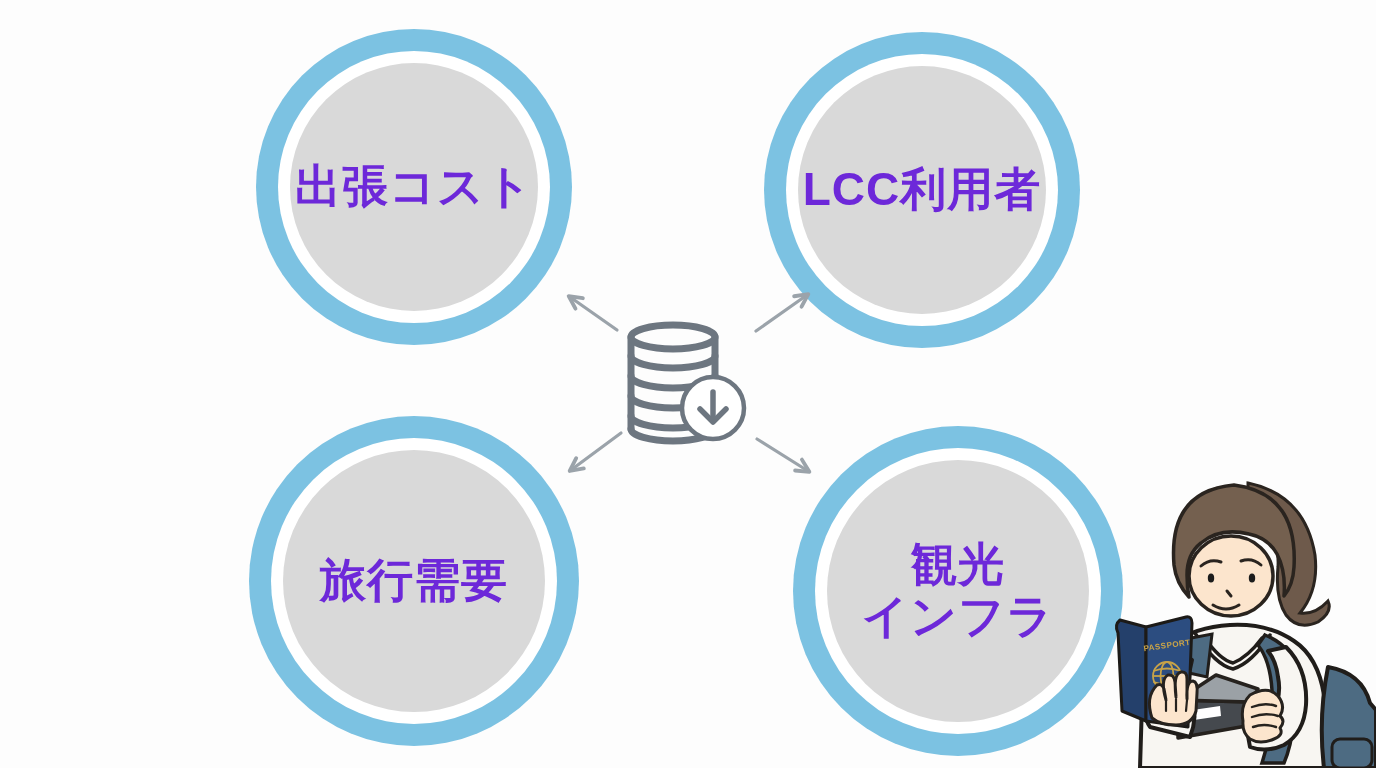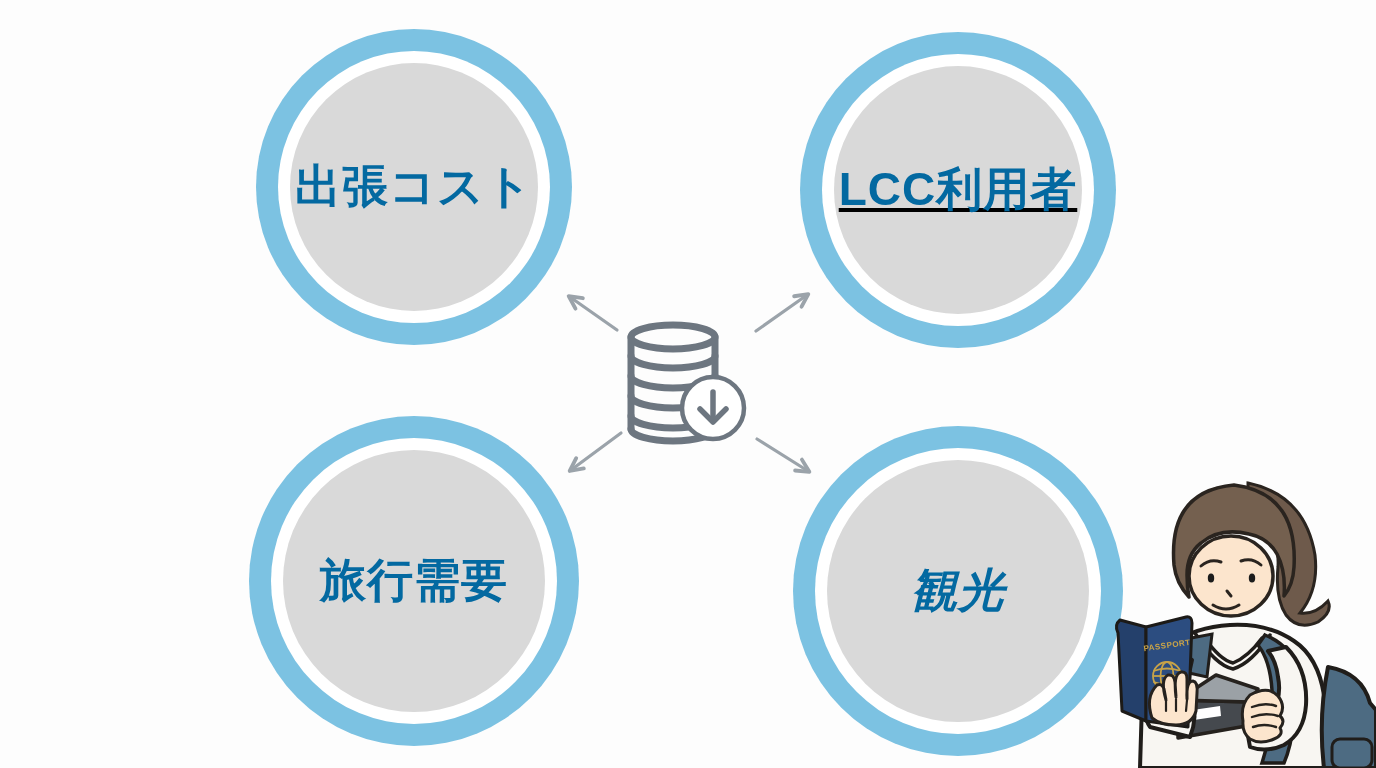--- a/index.html
+++ b/index.html
@@ -21,27 +21,27 @@
     background:#ffffff;border-radius:50%;
     display:flex;align-items:center;justify-content:center;
   }
   .circle .core{
     width:calc(100% - 24px);height:calc(100% - 24px);
     background:#d9d9d9;border-radius:50%;
     display:flex;flex-direction:column;align-items:center;justify-content:center;
     text-align:center;
   }
   .circle .line{
-    font-size:46px;font-weight:800;color:#0369a1;
+    font-size:46px;font-weight:800;color:#6d28d9;
     line-height:1.13;letter-spacing:1px;white-space:nowrap;text-align:right;
   }
   .c-tl{left:256px;top:29px;width:316px;height:316px;}
-  .c-tr{left:800px;top:32px;width:316px;height:316px;text-decoration:underline;}
+  .c-tr{left:764px;top:32px;width:316px;height:316px;}
   .c-bl{left:249px;top:416px;width:330px;height:330px;}
-  .c-br{left:793px;top:426px;width:330px;height:330px;font-style:italic;}
+  .c-br{left:793px;top:426px;width:330px;height:330px;}
   .hub-svg{position:absolute;left:540px;top:270px;z-index:2;}
   .traveler-svg{position:absolute;left:1100px;top:455px;z-index:3;}
 </style>
 </head>
 <body>
 
 <div class="stage">
 
   <div class="circle c-tl">
     <div class="gap">
@@ -64,20 +64,21 @@
       <div class="core">
         <div class="line">旅行需要</div>
       </div>
     </div>
   </div>
 
   <div class="circle c-br">
     <div class="gap">
       <div class="core">
         <div class="line">観光</div>
+        <div class="line">インフラ</div>
       </div>
     </div>
   </div>
 
   <svg class="hub-svg" width="300" height="230" viewBox="0 0 300 230">
     <defs>
       <marker id="ah" markerWidth="6" markerHeight="6" viewBox="0 0 12 12" refX="9" refY="6" orient="auto">
         <path d="M2,2 L10,6 L2,10" fill="none" stroke="#9ba3aa" stroke-width="2.4" stroke-linecap="round" stroke-linejoin="round"></path>
       </marker>
     </defs>

